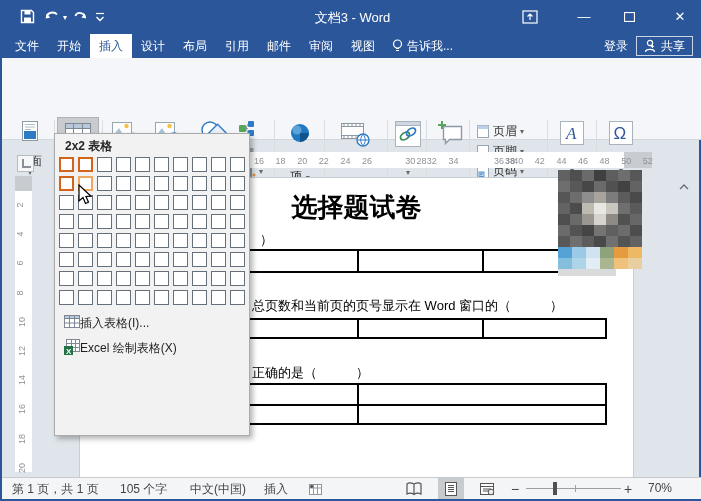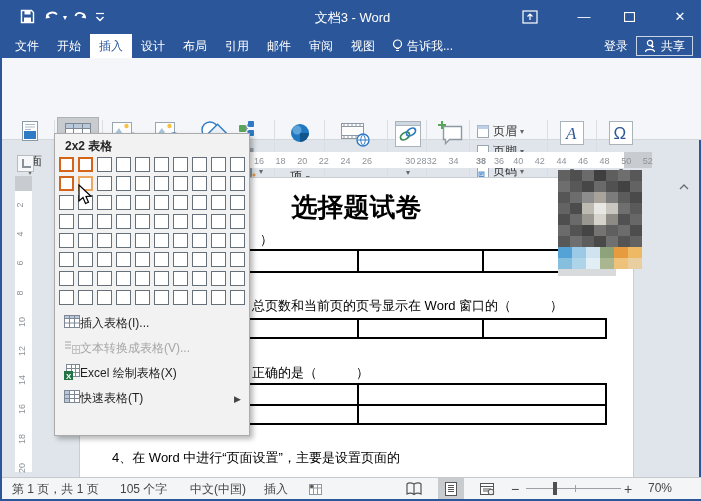--- a/index.html
+++ b/index.html
@@ -315,21 +315,21 @@
       <span class="abs hnum" style="left: 273.6px;">18</span>
       <span class="abs hnum" style="left: 295.2px;">20</span>
       <span class="abs hnum" style="left: 316.8px;">22</span>
       <span class="abs hnum" style="left: 338.4px;">24</span>
       <span class="abs hnum" style="left: 360px;">26</span>
       <span class="abs hnum" style="left: 381.6px; margin-left: 33px;">28</span>
       <span class="abs hnum" style="left: 403.2px;">30</span>
       <span class="abs hnum" style="left: 424.8px;">32</span>
       <span class="abs hnum" style="left: 446.4px;">34</span>
       <span class="abs hnum" style="left: 478px; margin-left: 14px;">36</span>
-      <span class="abs hnum" style="left: 474px; font-weight: bold;">38</span>
+      <span class="abs hnum" style="left: 503px; font-weight: bold;">38</span>
       <span class="abs hnum" style="left: 511.2px;">40</span>
       <span class="abs hnum" style="left: 532.8px;">42</span>
       <span class="abs hnum" style="left: 554.4px;">44</span>
       <span class="abs hnum" style="left: 576px;">46</span>
       <span class="abs hnum" style="left: 597.6px;">48</span>
       <span class="abs hnum" style="left: 619.2px;">50</span>
       <span class="abs hnum" style="left: 640.8px;">52</span>
     </div>
   <div class="abs rulerwhite" style="left:13px;top:176px;width:17px;height:296px">
     <div class="abs" style="left:0;top:0;width:17px;height:15px;background:#c8ccd0"></div>
@@ -362,21 +362,20 @@
     <div class="dcell" style="width:245px"></div>
     <div class="dcell" style="width:125px"></div>
     <div class="dcell" style="flex:1"></div>
   </div>
   <div class="abs doctext" style="left:250px;top:364px">正确的是（　　　）</div>
 
   <div class="abs" style="left:110px;top:383px;width:495px;height:42px;border:2px solid #000;box-sizing:border-box">
     <div style="position:absolute;left:243px;top:0;width:2px;height:100%;background:#000"></div>
     <div style="position:absolute;left:0;top:19px;width:100%;height:2px;background:#000"></div>
   </div>
-  <div class="abs doctext" style="left:110px;top:449px">4、在 Word 中进行“页面设置”，主要是设置页面的</div>
 
   <div class="abs" id="mosaic" style="left:556px;top:170px">
       <div class="mrow">
         <div class="mcell" style="background: rgb(97, 97, 97);"></div>
         <div class="mcell" style="background: rgb(79, 79, 79);"></div>
         <div class="mcell" style="background: rgb(107, 107, 107);"></div>
         <div class="mcell" style="background: rgb(63, 63, 63);"></div>
         <div class="mcell" style="background: rgb(94, 94, 94);"></div>
         <div class="mcell" style="background: rgb(110, 110, 110);"></div>
         <div class="mcell" style="background: rgb(87, 87, 87);"></div>
@@ -539,47 +538,30 @@
         <div class="gcell"></div>
       </div>
     <div class="abs" id="ddmenu">
         <div class="mitem">
           <span><svg width="16" height="16" viewBox="0 0 16 16">
               <rect x="0.5" y="1.5" width="15" height="12" fill="#fff" stroke="#7d8894"></rect>
               <rect x="0.5" y="1.5" width="15" height="3" fill="#b9c8da" stroke="#7d8894"></rect>
               <path d="M0.5 9h15M5.5 1.5v12M10.5 1.5v12" stroke="#7d8894"></path>
             </svg></span>
           <span class="mlabel">插入表格(I)...</span>
-        </div>
-        <div class="mitem disabled">
-          <span><svg width="16" height="16" viewBox="0 0 16 16">
-              <path d="M1 3h6M1 6h6M1 9h6" stroke="#c0c0c0" stroke-width="1.4"></path>
-              <rect x="8.5" y="6.5" width="7" height="8" fill="#f2f2f2" stroke="#c0c0c0"></rect>
-              <path d="M8.5 10.5h7M12 6.5v8" stroke="#c0c0c0"></path>
-            </svg></span>
-          <span class="mlabel">文本转换成表格(V)...</span>
         </div>
         <div class="mitem">
           <span><svg width="16" height="16" viewBox="0 0 16 16">
               <rect x="2.5" y="0.5" width="13" height="12" fill="#fff" stroke="#7d8894"></rect>
               <path d="M2.5 4.5h13M2.5 8.5h13M7.5 0.5v12M11.5 0.5v12" stroke="#7d8894"></path>
               <rect x="0" y="7" width="9" height="9" fill="#217346"></rect>
               <text x="2" y="14.5" font-size="8" fill="#fff" font-weight="bold">X</text>
             </svg></span>
           <span class="mlabel">Excel 绘制表格(X)</span>
         </div>
-        <div class="mitem">
-          <span><svg width="16" height="16" viewBox="0 0 16 16">
-              <rect x="0.5" y="1.5" width="15" height="12" fill="#fff" stroke="#7d8894"></rect>
-              <rect x="0.5" y="1.5" width="5" height="12" fill="#b9c8da" stroke="#7d8894"></rect>
-              <path d="M0.5 5.5h15M0.5 9.5h15M10.5 1.5v12" stroke="#7d8894"></path>
-            </svg></span>
-          <span class="mlabel">快速表格(T)</span>
-          <span class="msub">▶</span>
-        </div>
       </div>
   </div>
 
   <svg class="abs" style="left:76px;top:184px;z-index:60" width="16" height="24" viewBox="0 0 16 24">
       <path d="M1 1 L1 17 L5 13.5 L7.5 19.5 L10.5 18.2 L8 12.5 L13 12.2 Z" fill="#fff" stroke="#000" stroke-width="1.2"></path>
     </svg>
 
   <div class="abs" id="statusbar">
     <span class="abs stitem" style="left:10px">第 1 页，共 1 页</span>
     <span class="abs stitem" style="left:118px">105 个字</span>

